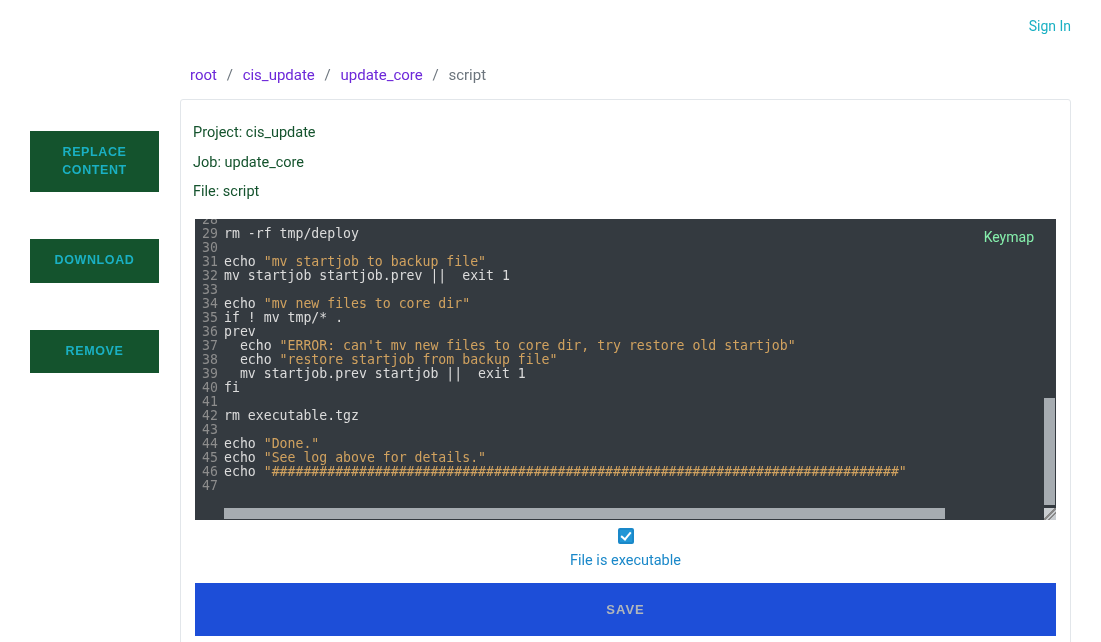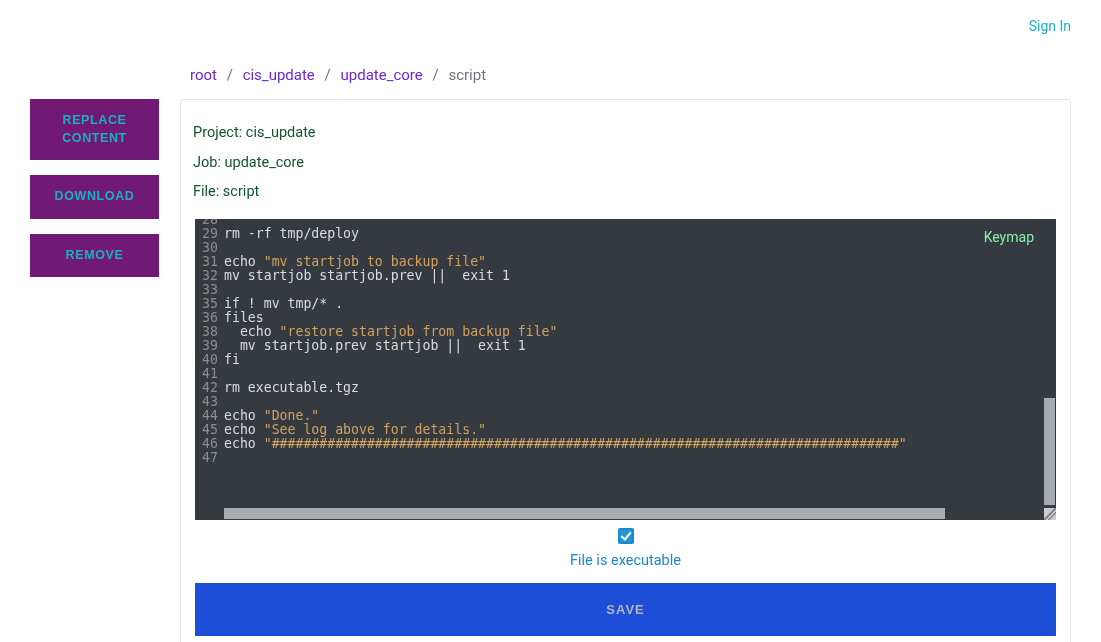--- a/index.html
+++ b/index.html
@@ -35,30 +35,31 @@
   .sidebar {
     position: absolute;
     top: 99px;
     left: 30px;
     width: 129px;
     display: flex;
     flex-direction: column;
     gap: 15px;
   }
   .side-btn {
-    background: #701a75;
+    background: #14532d;
     color: #1ab0c3;
     border: none;
     padding: 13px 6px;
     font-size: 12.5px;
     font-weight: 600;
     letter-spacing: 0.6px;
     cursor: pointer;
     text-align: center;
     line-height: 1.4;
+    margin-top: 32px;
   }
 
   .panel {
     position: absolute;
     top: 99px;
     left: 180px;
     width: 891px;
     border: 1px solid #e2e6ea;
     border-radius: 3px;
     padding: 10px 0 14px;
@@ -223,22 +224,24 @@
 
   <div class="editor-wrap">
     <div class="keymap">Keymap</div>
     <div class="code-scroll" style="top:-6px;">
       <div class="code-row"><span class="ln">28</span><span class="code"></span></div>
       <div class="code-row"><span class="ln">29</span><span class="code">rm -rf tmp/deploy</span></div>
       <div class="code-row"><span class="ln">30</span><span class="code"></span></div>
       <div class="code-row"><span class="ln">31</span><span class="code"><span>echo </span><span class="str">"mv startjob to backup file"</span></span></div>
       <div class="code-row"><span class="ln">32</span><span class="code">mv startjob startjob.prev ||  exit 1</span></div>
       <div class="code-row"><span class="ln">33</span><span class="code"></span></div>
+      <div class="code-row"><span class="ln">34</span><span class="code"><span>echo </span><span class="str">"mv new files to core dir"</span></span></div>
       <div class="code-row"><span class="ln">35</span><span class="code">if ! mv tmp/* .</span></div>
-      <div class="code-row"><span class="ln">36</span><span class="code">files</span></div>
+      <div class="code-row"><span class="ln">36</span><span class="code">prev</span></div>
+      <div class="code-row"><span class="ln">37</span><span class="code"><span>  echo </span><span class="str">"ERROR: can't mv new files to core dir, try restore old startjob"</span></span></div>
       <div class="code-row"><span class="ln">38</span><span class="code"><span>  echo </span><span class="str">"restore startjob from backup file"</span></span></div>
       <div class="code-row"><span class="ln">39</span><span class="code">  mv startjob.prev startjob ||  exit 1</span></div>
       <div class="code-row"><span class="ln">40</span><span class="code">fi</span></div>
       <div class="code-row"><span class="ln">41</span><span class="code"></span></div>
       <div class="code-row"><span class="ln">42</span><span class="code">rm executable.tgz</span></div>
       <div class="code-row"><span class="ln">43</span><span class="code"></span></div>
       <div class="code-row"><span class="ln">44</span><span class="code"><span>echo </span><span class="str">"Done."</span></span></div>
       <div class="code-row"><span class="ln">45</span><span class="code"><span>echo </span><span class="str">"See log above for details."</span></span></div>
       <div class="code-row"><span class="ln">46</span><span class="code"><span>echo </span><span class="str">"###############################################################################"</span></span></div>
       <div class="code-row"><span class="ln">47</span><span class="code"></span></div>

